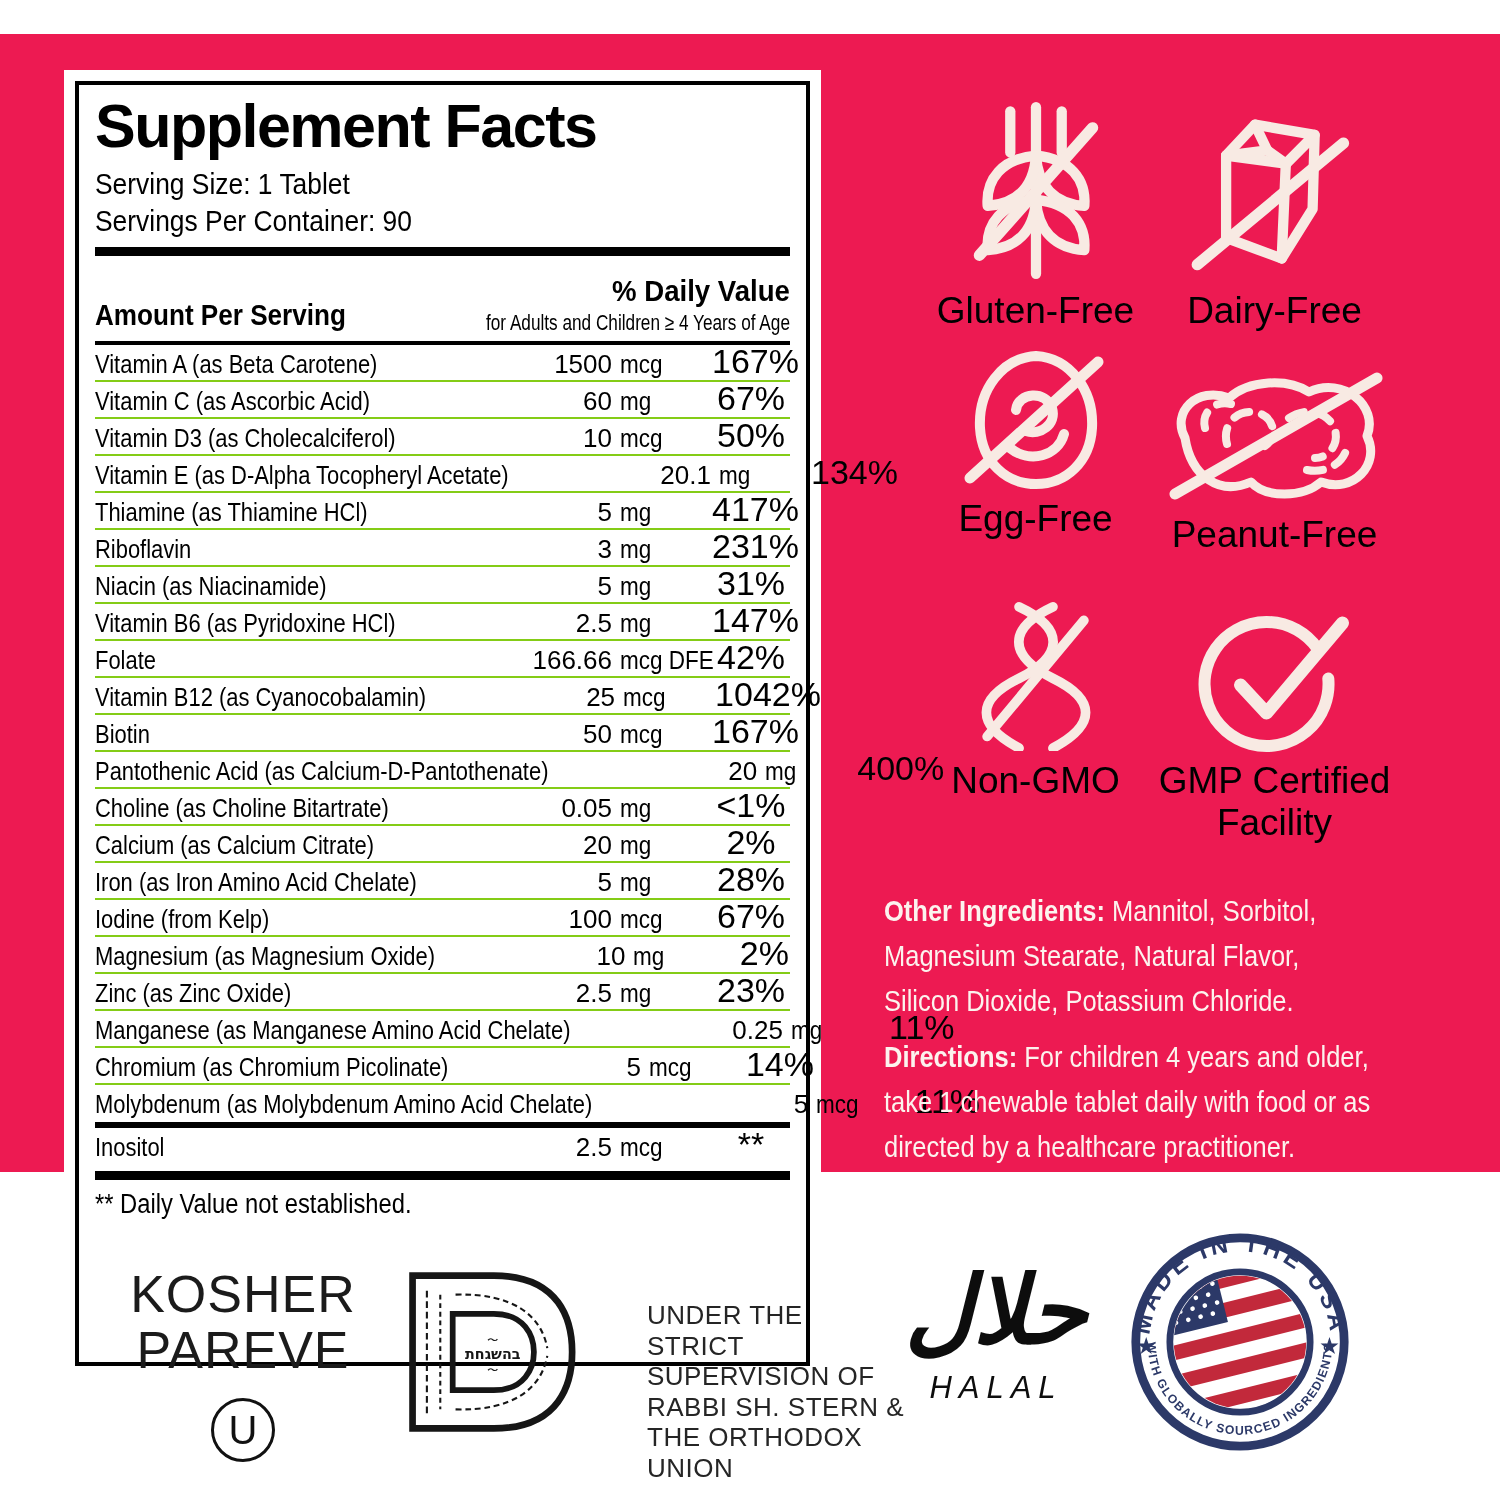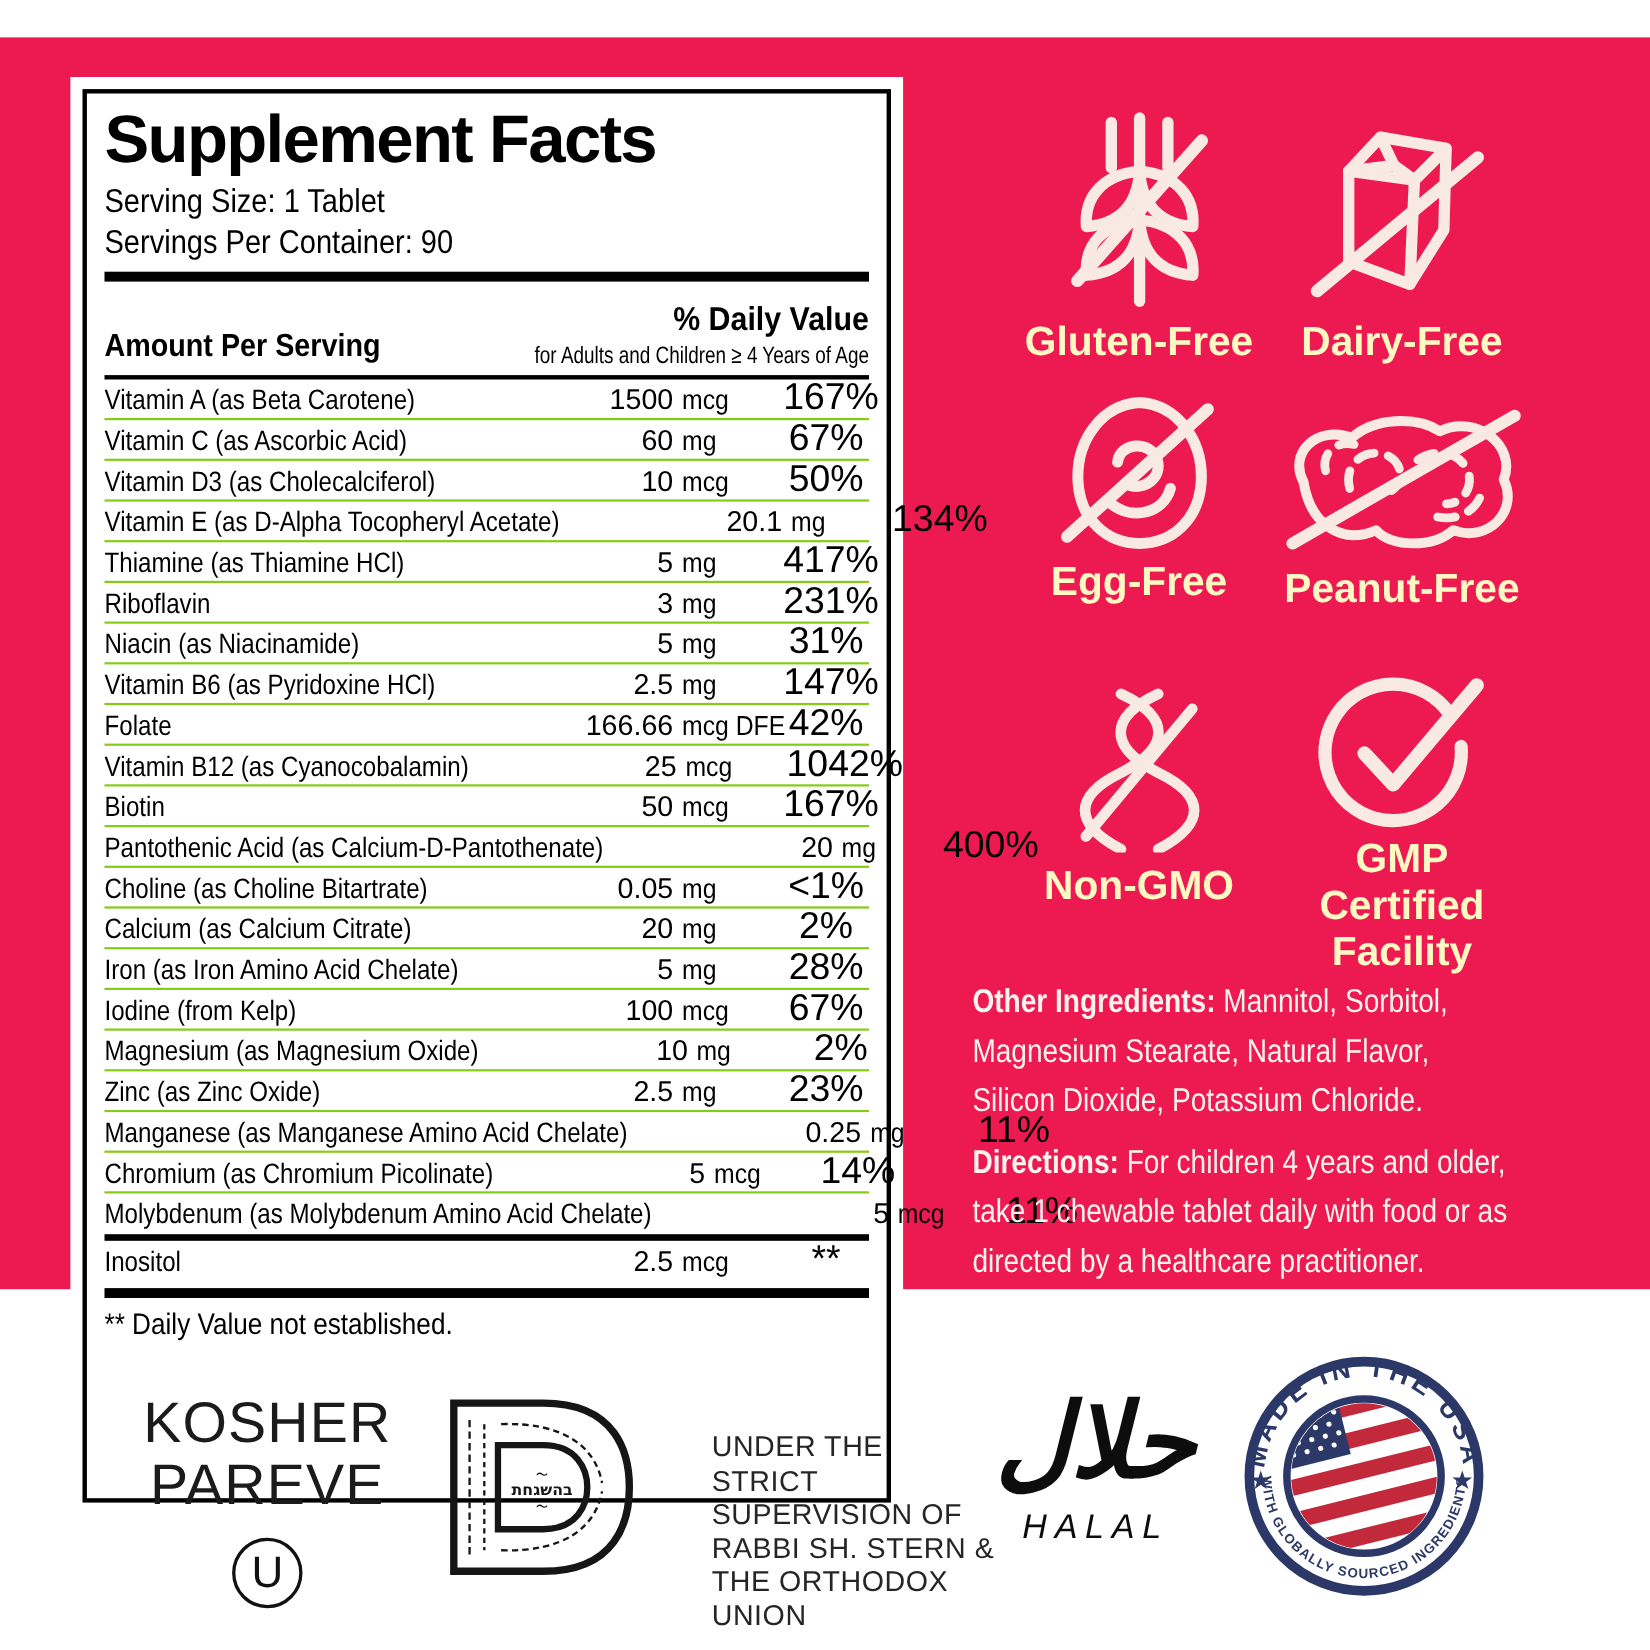--- a/index.html
+++ b/index.html
@@ -30,21 +30,21 @@
   .f-amt{text-align:right;font-size:26px;line-height:27px;}
   .f-unit{font-size:25px;padding-left:9px;transform:scaleX(.9);transform-origin:0 50%;
           white-space:nowrap;line-height:27px;}
   .f-pct{text-align:center;font-size:34px;line-height:27px;}
   .f-note{grid-column:1/4;text-align:right;font-size:25px;line-height:27px;padding:1px 2px 0 0;}
   .footnote{font-size:27px;padding-top:9px;transform:scaleX(.88);transform-origin:0 50%;white-space:nowrap;}
 
   
   .badge{position:absolute;width:239px;display:flex;flex-direction:column;align-items:center;}
   .bicon{display:flex;align-items:center;justify-content:center;width:100%;}
-  .blabel{font-size:37px;font-weight:bold;color:#fef9c3;text-align:center;line-height:42px;
+  .blabel{font-size:37px;font-weight:normal;color:#000000;text-align:center;line-height:42px;
           margin-top:8px;white-space:nowrap;}
   .blabel.wrap{white-space:pre-line;}
   svg.icn{display:block;}
   .icn path,.icn circle{fill:none;stroke:#F8EAE3;stroke-width:10;stroke-linecap:round;stroke-linejoin:round;}
 
   .para{position:absolute;color:#FCF3EE;font-size:30px;line-height:45px;
         transform:scaleX(.85);transform-origin:0 0;white-space:pre-line;width:660px;}
   .para b{font-weight:bold;}
 
   
@@ -243,21 +243,21 @@
       <path d="M66,22 L78,47 L38,52"></path>
         <path d="M78,47 L96,60"></path>
       <path d="M38,52 L38,132 L92,152 L96,60"></path>
       <path d="M96,60 L124,32 L122,104 L92,152"></path>
       <path d="M152,40 L10,158" style="stroke-width:11"></path>
     </svg>
   </div>
   <div class="blabel">Dairy-Free</div>
 </div>
 
-<div class="badge" style="left:916px;top:360px;">
+<div class="badge" style="left:916px;top:350px;">
   <div class="bicon" style="height:140px;">
     <svg class="icn" width="155" height="145" viewBox="0 0 155 145">
       <path d="M78,8 C112,10 136,42 134,80 C132,114 108,136 78,136 C48,136 24,114 22,80 C20,42 44,10 78,8 Z"></path>
       <path d="M58,62 C60,44 88,42 94,60 C99,76 82,88 68,83"></path>
       <path d="M52,100 C72,116 100,108 106,86"></path>
       <path d="M140,14 L12,130" style="stroke-width:11"></path>
     </svg>
   </div>
   <div class="blabel">Egg-Free</div>
 </div>
@@ -269,21 +269,21 @@
       <path d="M48,62 C44,46 58,34 74,38" style="stroke-width:8;stroke-dasharray:16 13"></path>
       <path d="M70,78 C64,56 84,40 104,48 C118,54 120,72 108,80" style="stroke-width:8;stroke-dasharray:16 13"></path>
       <path d="M132,52 C150,40 172,46 178,64 C182,78 172,92 158,92" style="stroke-width:8;stroke-dasharray:16 13"></path>
       <path d="M150,104 C170,108 188,96 190,80" style="stroke-width:8;stroke-dasharray:16 13"></path>
       <path d="M220,12 L18,128" style="stroke-width:11"></path>
     </svg>
   </div>
   <div class="blabel">Peanut-Free</div>
 </div>
 
-<div class="badge" style="left:916px;top:624px;">
+<div class="badge" style="left:916px;top:600px;">
   <div class="bicon" style="height:152px;">
     <svg class="icn" width="122" height="150" viewBox="0 0 125 155">
       <path d="M45,6 C92,28 92,56 45,80 C0,102 0,128 45,152"></path>
       <path d="M80,6 C33,28 33,56 80,80 C125,102 125,128 80,152"></path>
       <path d="M112,20 L12,140" style="stroke-width:10"></path>
     </svg>
   </div>
   <div class="blabel">Non-GMO</div>
 </div>
 

